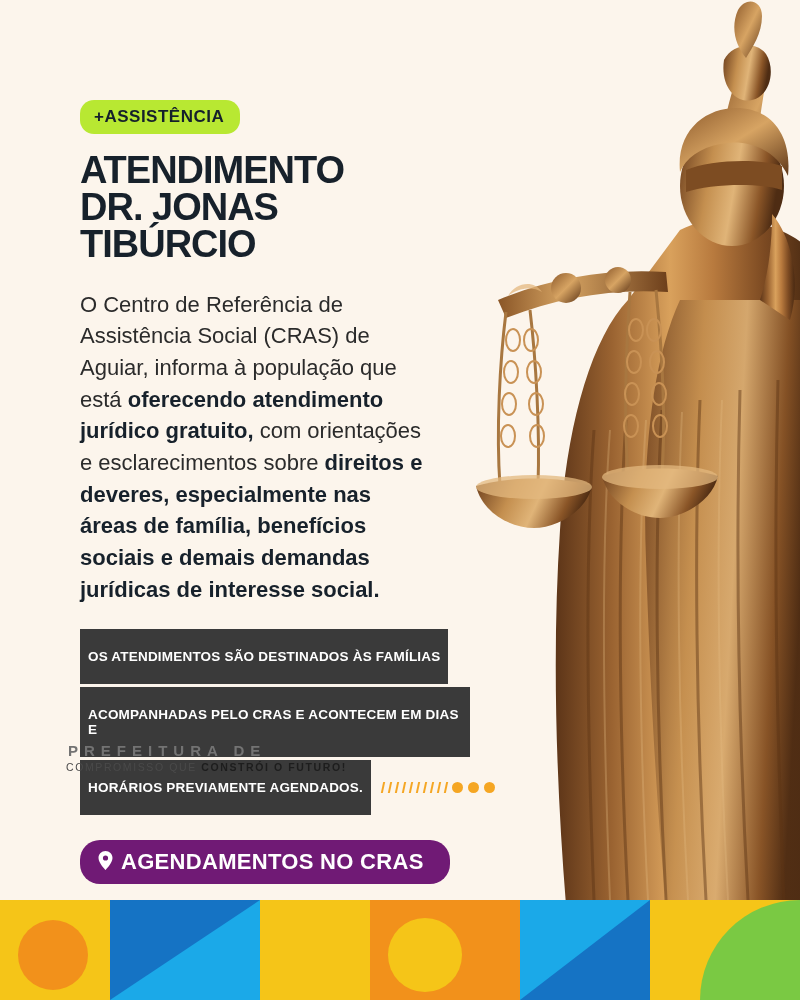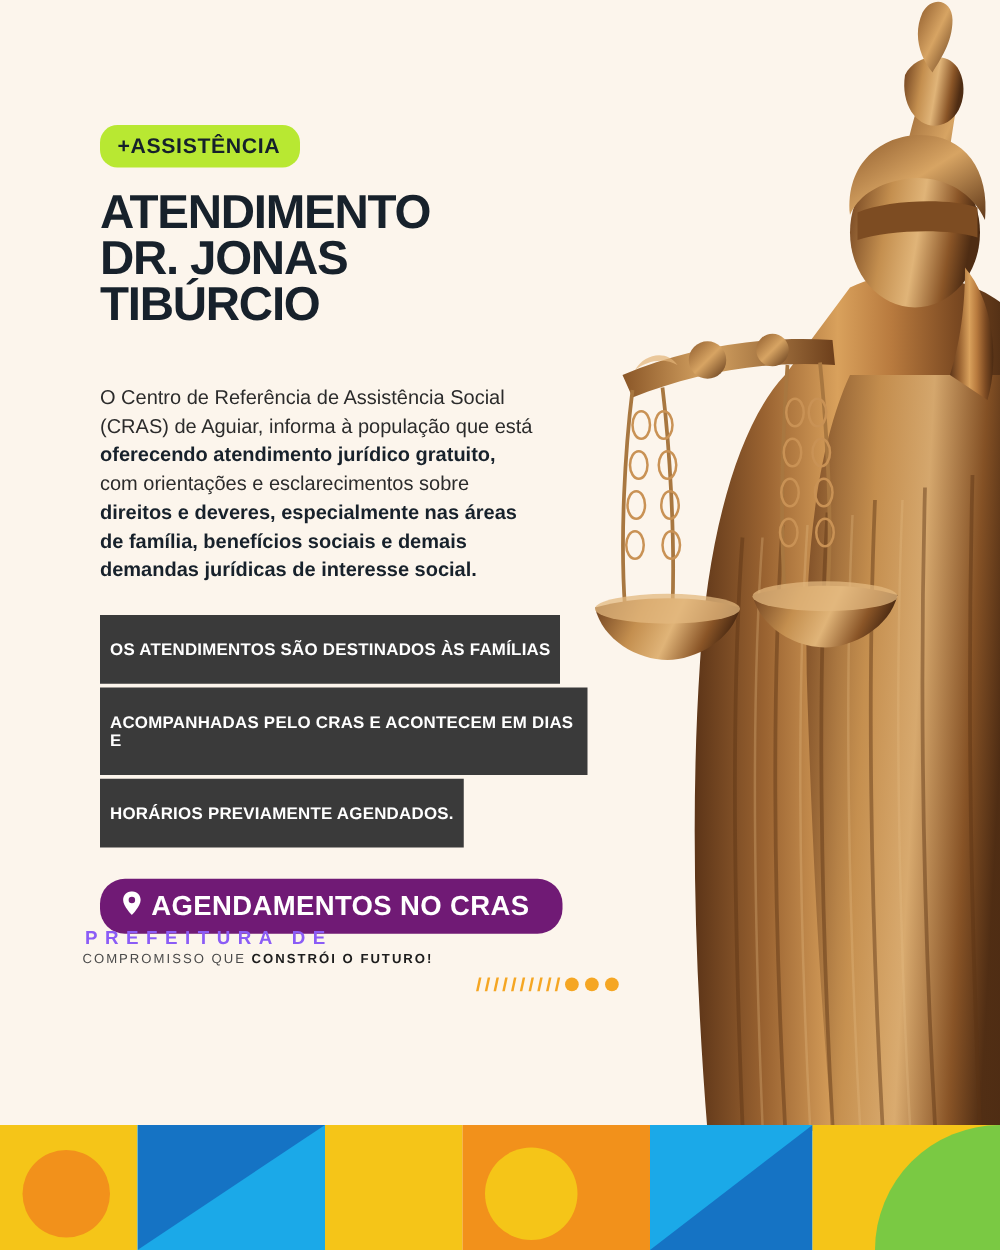--- a/index.html
+++ b/index.html
@@ -48,23 +48,23 @@
     font-size:38px;
     line-height:.97;
     font-weight:bold;
     color:#17212b;
     letter-spacing:-1px;
     text-transform:uppercase;
   }
   .headline div{white-space:nowrap;}
 
   .body-copy{
-    margin-top:44px;
+    margin-top:26px;
     width:350px;
-    font-size:16px;
+    font-size:22px;
     line-height:1.44;
     color:#2b2b2b;
   }
   .body-copy b{color:#17212b;font-weight:bold;}
 
   .strip-block{
     margin-top:24px;
     width:auto;
   }
   .strip{
@@ -95,21 +95,21 @@
   }
   .cta .pin{display:inline-block;line-height:1;}
 
   
   .logo-wrap{
     position:absolute;
     left:62px;top:742px;
     width:420px;
   }
   .logo-pref{
-    font-size:15px;letter-spacing:6px;font-weight:bold;color:#8b5cf6;
+    font-size:15px;letter-spacing:6px;font-weight:bold;color:#737373;
     margin-left:6px;
   }
   .logo-main{
     font-size:55px;font-weight:bold;letter-spacing:-1px;line-height:1;
     margin-top:-2px;
   }
   .logo-main span{display:inline-block;}
   .c-a{color:#f5a623;} .c-g{color:#0aa9e3;} .c-u{color:#7ac943;}
   .c-i{color:#f5a623;} .c-a2{color:#0aa9e3;} .c-r{color:#f5a623;}
   .logo-sub{

